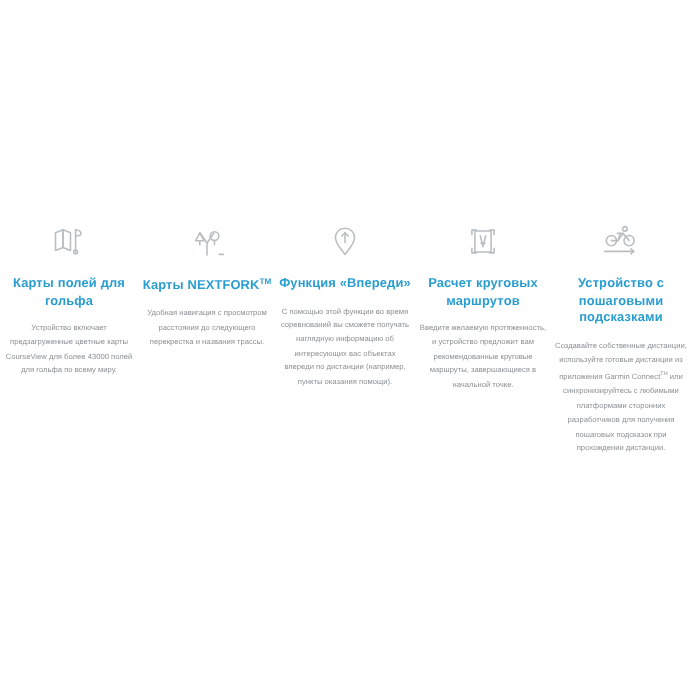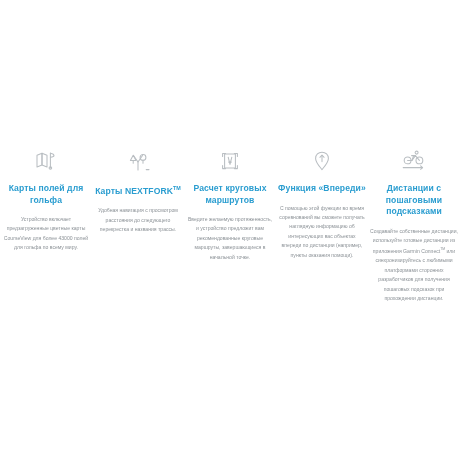--- a/index.html
+++ b/index.html
@@ -85,58 +85,58 @@
         <path d="M8.2 11.5 L8.2 14.2"></path>
         <circle cx="18" cy="8.4" r="2.9"></circle>
         <path d="M18 11.3 L18 14.2"></path>
         <path d="M21.2 20.6 L24 20.6"></path>
       </svg>
     </div>
     <div class="f-title"><span>Карты NEXTFORK</span><sup>TM</sup></div>
     <div class="f-body">Удобная навигация с просмотром расстояния до следующего перекрестка и названия трассы.</div>
   </div>
 
+  <div class="col col-3">
+    <div class="icon-wrap">
+      <svg width="24" height="24" viewBox="0 0 24 24" fill="none" stroke="#b9bec2" stroke-width="1.05" stroke-linecap="round" stroke-linejoin="round">
+        <path d="M12 3.2 C8.3 3.2 5.6 5.9 5.6 9.4 C5.6 13.2 9.6 17.6 12 20.6 C14.4 17.6 18.4 13.2 18.4 9.4 C18.4 5.9 15.7 3.2 12 3.2 Z"></path>
+        <path d="M12 6.2 L12 12.6"></path>
+        <path d="M9.9 8.3 L12 6.2 L14.1 8.3"></path>
+      </svg>
+    </div>
+    <div class="f-title">Функция «Впереди»</div>
+    <div class="f-body">С помощью этой функции во время соревнований вы сможете получать наглядную информацию об интересующих вас объектах впереди по дистанции (например, пункты оказания помощи).</div>
+  </div>
+
   <div class="col col-4">
     <div class="icon-wrap">
       <svg width="24" height="24" viewBox="0 0 24 24" fill="none" stroke="#b9bec2" stroke-width="1.05" stroke-linecap="round" stroke-linejoin="round">
         <path d="M6.6 5 L17.4 5 L17.4 19 L6.6 19 Z"></path>
         <path d="M10.2 8.2 L12 15.4 L13.8 8.2"></path>
         <path d="M10.7 13.1 L13.3 13.1"></path>
         <path d="M4.6 4.4 L7.6 4.4 M4.6 4.4 L4.6 7.4"></path>
         <path d="M19.4 4.4 L16.4 4.4 M19.4 4.4 L19.4 7.4"></path>
         <path d="M4.6 19.6 L7.6 19.6 M4.6 19.6 L4.6 16.6"></path>
         <path d="M19.4 19.6 L16.4 19.6 M19.4 19.6 L19.4 16.6"></path>
       </svg>
     </div>
     <div class="f-title">Расчет круговых маршрутов</div>
     <div class="f-body">Введите желаемую протяженность, и устройство предложит вам рекомендованные круговые маршруты, завершающиеся в начальной точке.</div>
   </div>
 
-  <div class="col col-3">
-    <div class="icon-wrap">
-      <svg width="24" height="24" viewBox="0 0 24 24" fill="none" stroke="#b9bec2" stroke-width="1.05" stroke-linecap="round" stroke-linejoin="round">
-        <path d="M12 3.2 C8.3 3.2 5.6 5.9 5.6 9.4 C5.6 13.2 9.6 17.6 12 20.6 C14.4 17.6 18.4 13.2 18.4 9.4 C18.4 5.9 15.7 3.2 12 3.2 Z"></path>
-        <path d="M12 6.2 L12 12.6"></path>
-        <path d="M9.9 8.3 L12 6.2 L14.1 8.3"></path>
-      </svg>
-    </div>
-    <div class="f-title">Функция «Впереди»</div>
-    <div class="f-body">С помощью этой функции во время соревнований вы сможете получать наглядную информацию об интересующих вас объектах впереди по дистанции (например, пункты оказания помощи).</div>
-  </div>
-
   <div class="col col-5">
     <div class="icon-wrap">
       <svg width="28" height="24" viewBox="0 0 28 24" fill="none" stroke="#b9bec2" stroke-width="1.05" stroke-linecap="round" stroke-linejoin="round">
         <circle cx="7.6" cy="11.4" r="3.4"></circle>
         <circle cx="19.4" cy="11.4" r="3.4"></circle>
         <path d="M7.6 11.4 L12 11.4 L15.4 6.6 L19.4 11.4"></path>
         <path d="M12 11.4 L13.6 6.6"></path>
         <path d="M11.6 6.6 L15.2 6.6"></path>
         <circle cx="16.6" cy="3.6" r="1.5"></circle>
         <path d="M3.2 18.6 L22.4 18.6"></path>
         <path d="M20.6 16.9 L22.6 18.6 L20.6 20.3"></path>
       </svg>
     </div>
-    <div class="f-title">Дистанции с пошаговыми подсказками</div>
+    <div class="f-title">Устройство с пошаговыми подсказками</div>
     <div class="f-body"><span>Создавайте собственные дистанции, используйте готовые дистанции из приложения Garmin Connect</span><sup>TM</sup><span> или синхронизируйтесь с любимыми платформами сторонних разработчиков для получения пошаговых подсказок при прохождении дистанции.</span></div>
   </div>
 
 </div>
 
 </body></html>

